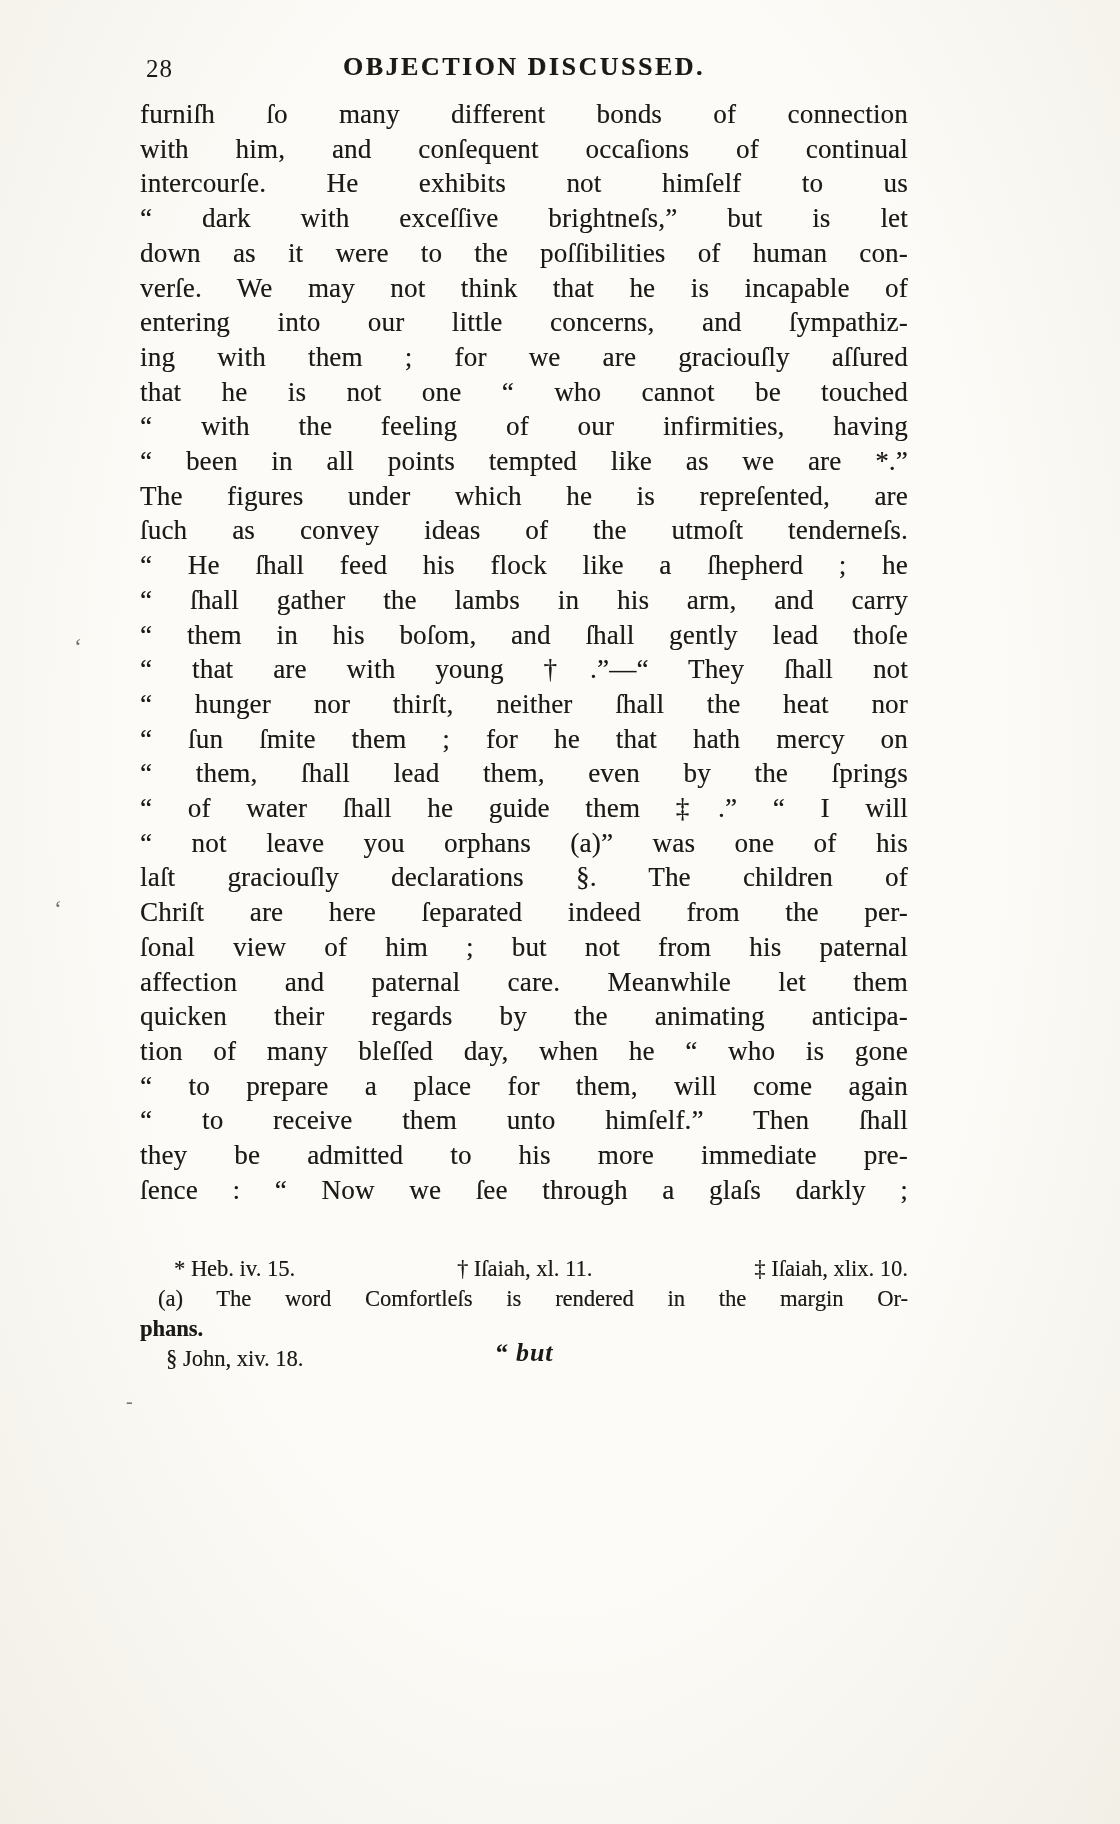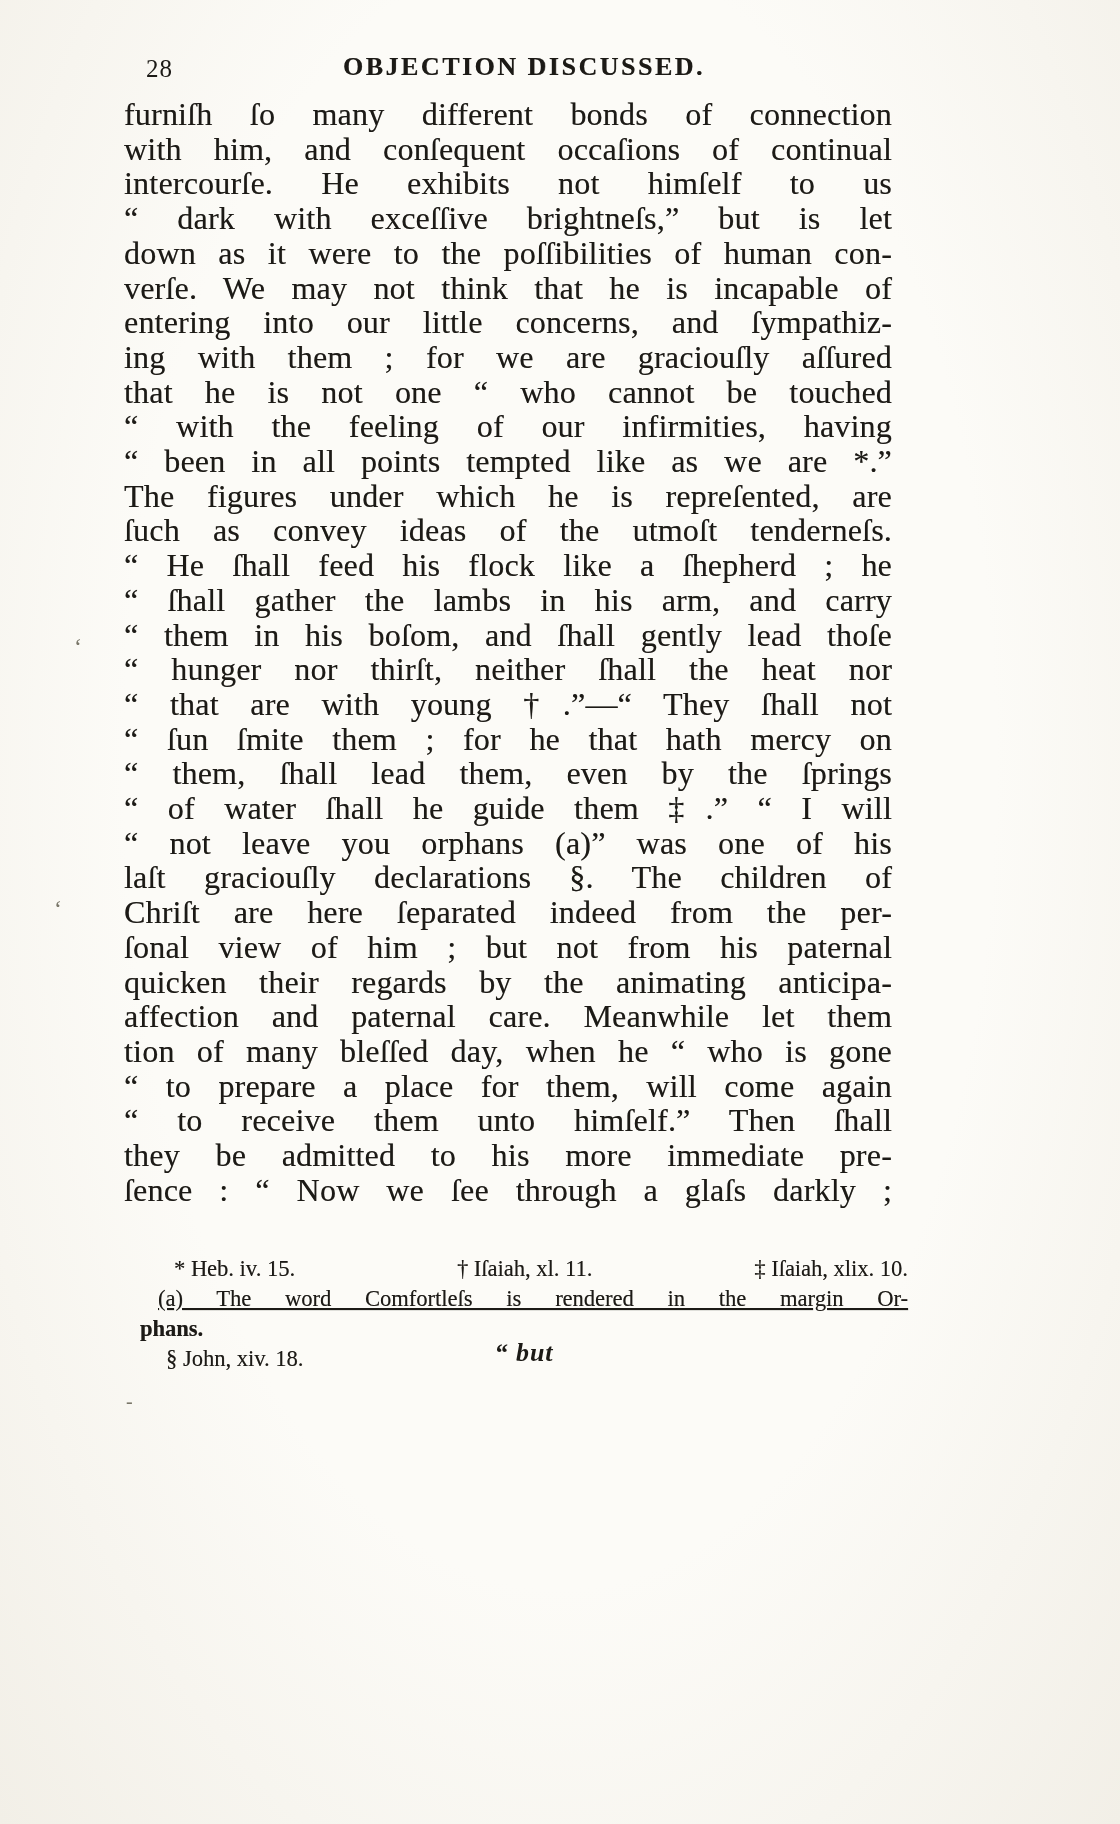--- a/index.html
+++ b/index.html
@@ -18,33 +18,33 @@
     position: absolute; left: 6px; top: 3px;
     font-size: 25px; letter-spacing: 1px;
   }
   .page-title {
     position: absolute; left: 0; right: 0; top: 0;
     text-align: center;
     font-size: 26px; font-weight: 600; letter-spacing: 2.5px;
     text-shadow: 0.3px 0.3px 0 rgba(25,22,16,0.55);
   }
   .body-text {
-    position: absolute; top: 97px; left: 124px; width: 768px;
-    font-size: 32px; line-height: 34.7px; letter-spacing: 0.2px;
+    position: absolute; top: 97px; left: 140px; width: 768px;
+    font-size: 27px; line-height: 34.7px; letter-spacing: 0.2px;
     text-shadow: 0.25px 0.25px 0 rgba(25,22,16,0.5);
     font-family: Liberation Serif, serif;
   }
   .line { text-align: justify; text-align-last: justify; }
   .footnotes {
     position: absolute; top: 1254px; left: 140px; width: 768px;
     font-size: 22.5px; line-height: 30px;
     text-shadow: 0.25px 0.25px 0 rgba(25,22,16,0.5);
   }
   .fn-refs { display: flex; justify-content: space-between; padding-left: 34px; }
-  .fn-line-a { padding-left: 18px; text-align: justify; text-align-last: justify; text-decoration: underline; }
+  .fn-line-a { padding-left: 18px; text-align: justify; text-align-last: justify; }
   .fn-line-b { padding-left: 0; font-weight: bold; }
   .fn-line-c { padding-left: 26px; }
   .catchword {
     position: absolute; top: 1338px; left: 140px; width: 768px;
     text-align: center; font-size: 26px; font-weight: 700; letter-spacing: 1px; font-style: italic;
   }
   .artifact { position: absolute; color: #44402f; font-size: 24px; opacity: 0.7; }
   .artifact-1 { left: 74px;  top: 634px; }
   .artifact-2 { left: 54px;  top: 896px; }
   .artifact-3 { left: 126px; top: 1390px; font-size: 20px; }
@@ -69,31 +69,31 @@
       <div class="line">entering into our little concerns, and ſympathiz-</div>
       <div class="line">ing with them ; for we are graciouſly aſſured</div>
       <div class="line">that he is not one “ who cannot be touched</div>
       <div class="line">“ with the feeling of our infirmities, having</div>
       <div class="line">“ been in all points tempted like as we are *.”</div>
       <div class="line">The figures under which he is repreſented, are</div>
       <div class="line">ſuch as convey ideas of the utmoſt tenderneſs.</div>
       <div class="line">“ He ſhall feed his flock like a ſhepherd ; he</div>
       <div class="line">“ ſhall gather the lambs in his arm, and carry</div>
       <div class="line">“ them in his boſom, and ſhall gently lead thoſe</div>
+      <div class="line">“ that are with young †.”—“ They ſhall not</div>
       <div class="line">“ hunger nor thirſt, neither ſhall the heat nor</div>
-      <div class="line">“ that are with young †.”—“ They ſhall not</div>
       <div class="line">“ ſun ſmite them ; for he that hath mercy on</div>
       <div class="line">“ them, ſhall lead them, even by the ſprings</div>
       <div class="line">“ of water ſhall he guide them ‡.” “ I will</div>
       <div class="line">“ not leave you orphans (a)” was one of his</div>
       <div class="line">laſt graciouſly declarations §. The children of</div>
       <div class="line">Chriſt are here ſeparated indeed from the per-</div>
       <div class="line">ſonal view of him ; but not from his paternal</div>
+      <div class="line">affection and paternal care. Meanwhile let them</div>
       <div class="line">quicken their regards by the animating anticipa-</div>
-      <div class="line">affection and paternal care. Meanwhile let them</div>
       <div class="line">tion of many bleſſed day, when he “ who is gone</div>
       <div class="line">“ to prepare a place for them, will come again</div>
       <div class="line">“ to receive them unto himſelf.” Then ſhall</div>
       <div class="line">they be admitted to his more immediate pre-</div>
       <div class="line">ſence : “ Now we ſee through a glaſs darkly ;</div>
     </div>
 
   <div class="footnotes">
     <div class="fn-refs">
         <div class="fn-ref">* Heb. iv. 15.</div>

